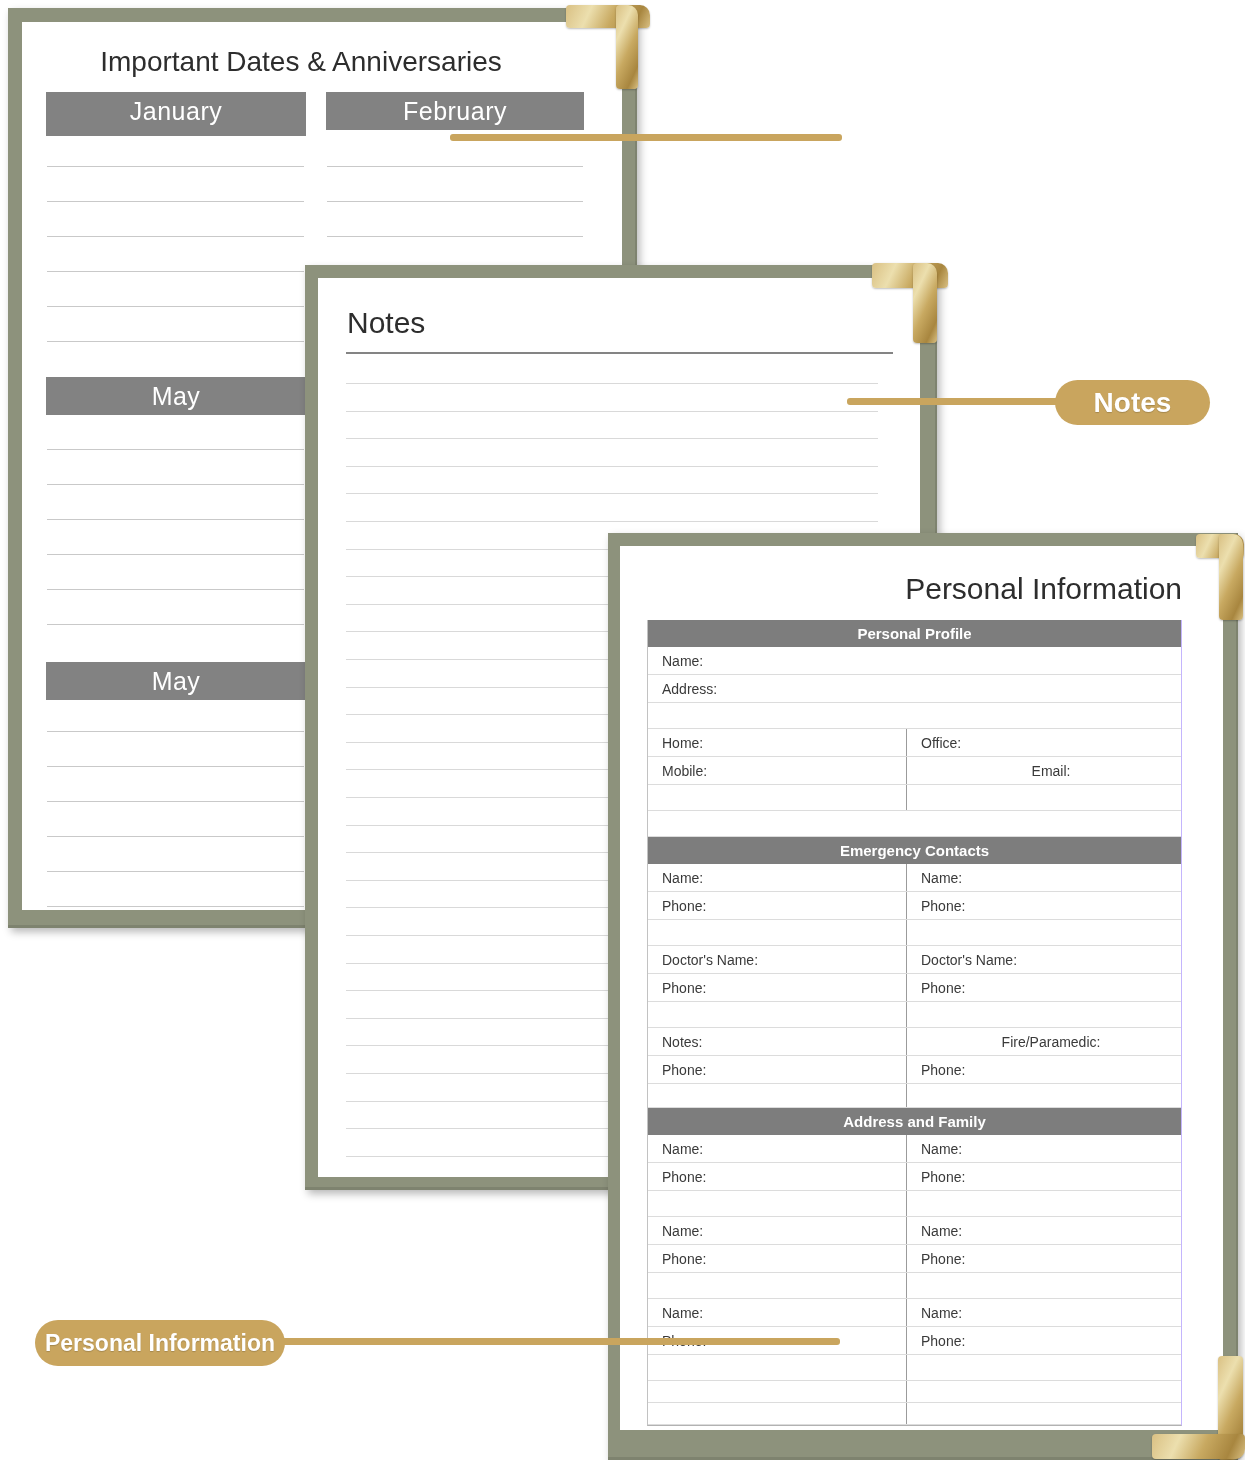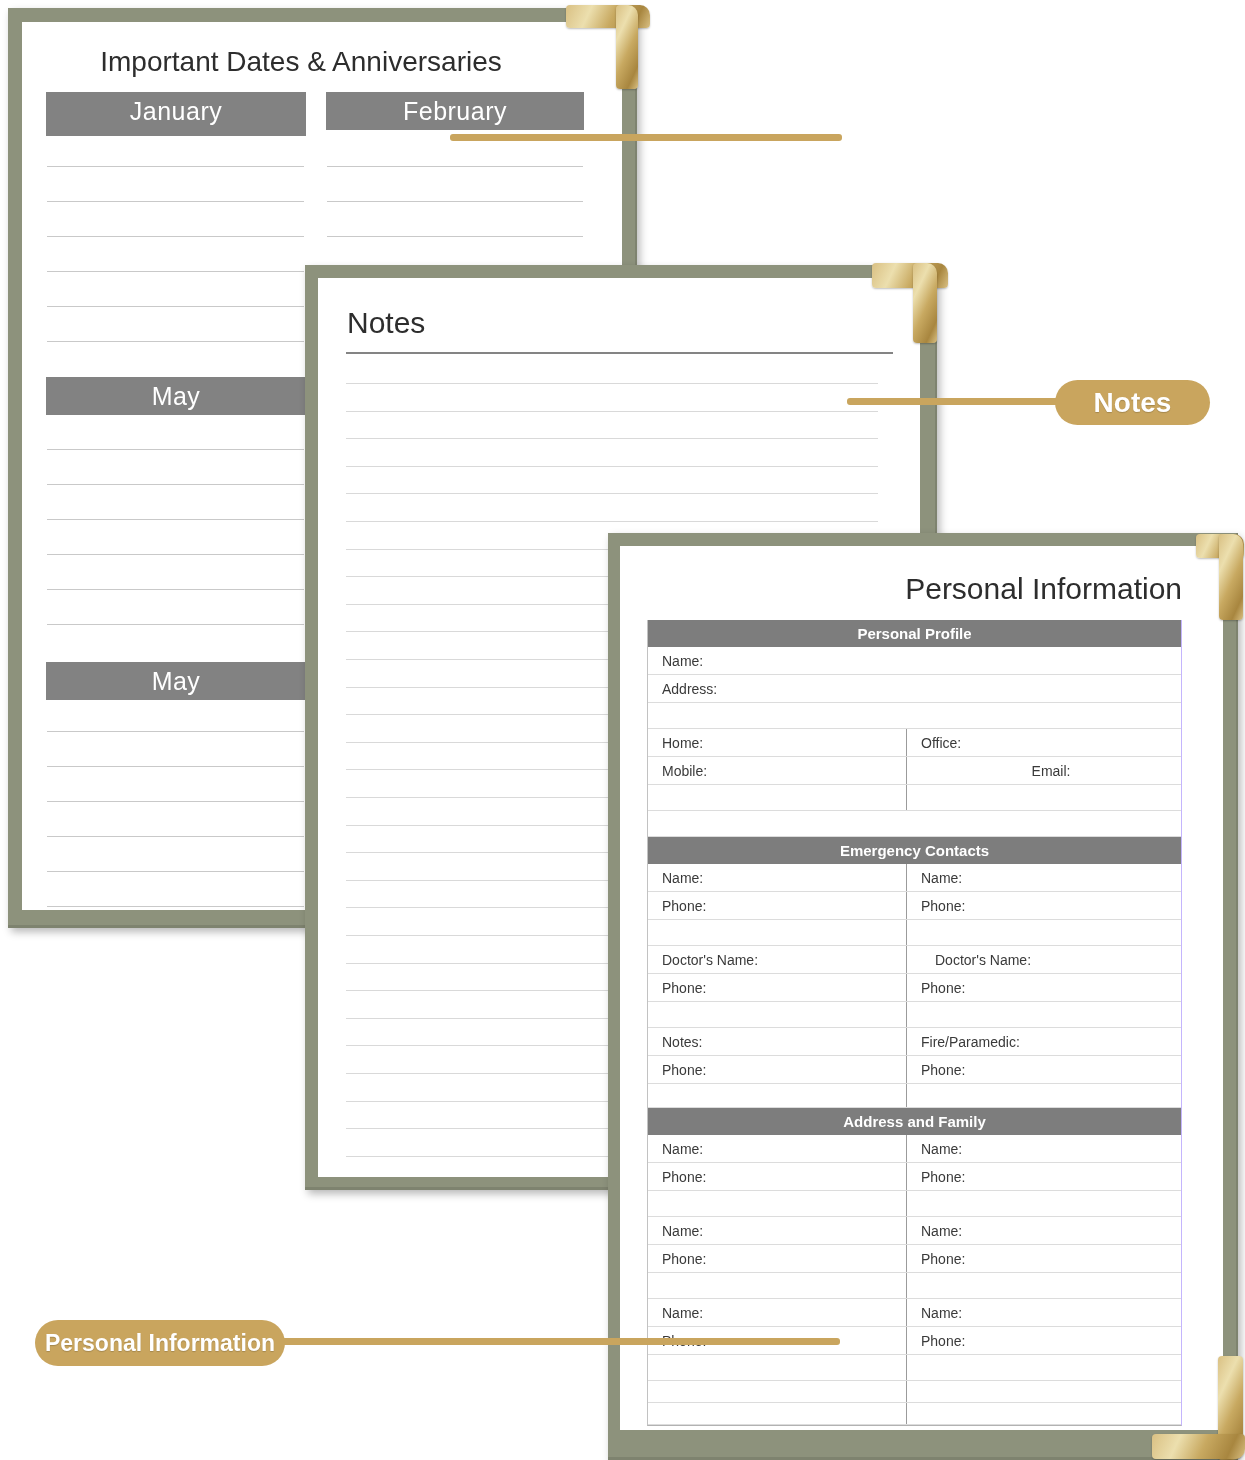--- a/index.html
+++ b/index.html
@@ -142,35 +142,35 @@
             <div class="t-cell" style="flex: 1 1 0%; line-height: 28px;">Name:</div>
           </div>
           <div class="t-row" style="height: 28px;">
             <div class="t-cell left" style="width: 259px; line-height: 28px;">Phone:</div>
             <div class="t-cell" style="flex: 1 1 0%; line-height: 28px;">Phone:</div>
           </div>
           <div class="t-row" style="height: 26px;">
             <div class="t-cell left" style="width: 259px; line-height: 26px;"></div>
             <div class="t-cell" style="flex: 1 1 0%; line-height: 26px;"></div>
           </div>
-          <div class="t-row" style="height: 28px; gap: 14px;">
+          <div class="t-row" style="height: 28px;">
             <div class="t-cell left" style="width: 259px; line-height: 28px;">Doctor's Name:</div>
             <div class="t-cell" style="flex: 1 1 0%; line-height: 28px;">Doctor's Name:</div>
           </div>
           <div class="t-row" style="height: 28px;">
             <div class="t-cell left" style="width: 259px; line-height: 28px;">Phone:</div>
             <div class="t-cell" style="flex: 1 1 0%; line-height: 28px;">Phone:</div>
           </div>
           <div class="t-row" style="height: 26px;">
             <div class="t-cell left" style="width: 259px; line-height: 26px;"></div>
             <div class="t-cell" style="flex: 1 1 0%; line-height: 26px;"></div>
           </div>
           <div class="t-row" style="height: 28px;">
             <div class="t-cell left" style="width: 259px; line-height: 28px;">Notes:</div>
-            <div class="t-cell" style="flex: 1 1 0%; line-height: 28px;">Fire/Paramedic:</div>
+            <div class="t-cell" style="flex: 1 1 0%; line-height: 28px; text-align: center;">Fire/Paramedic:</div>
           </div>
           <div class="t-row" style="height: 28px;">
             <div class="t-cell left" style="width: 259px; line-height: 28px;">Phone:</div>
             <div class="t-cell" style="flex: 1 1 0%; line-height: 28px;">Phone:</div>
           </div>
           <div class="t-row" style="height: 24px;">
             <div class="t-cell left" style="width: 259px; line-height: 24px;"></div>
             <div class="t-cell" style="flex: 1 1 0%; line-height: 24px;"></div>
           </div>
           <div class="sec-bar">Address and Family</div>

